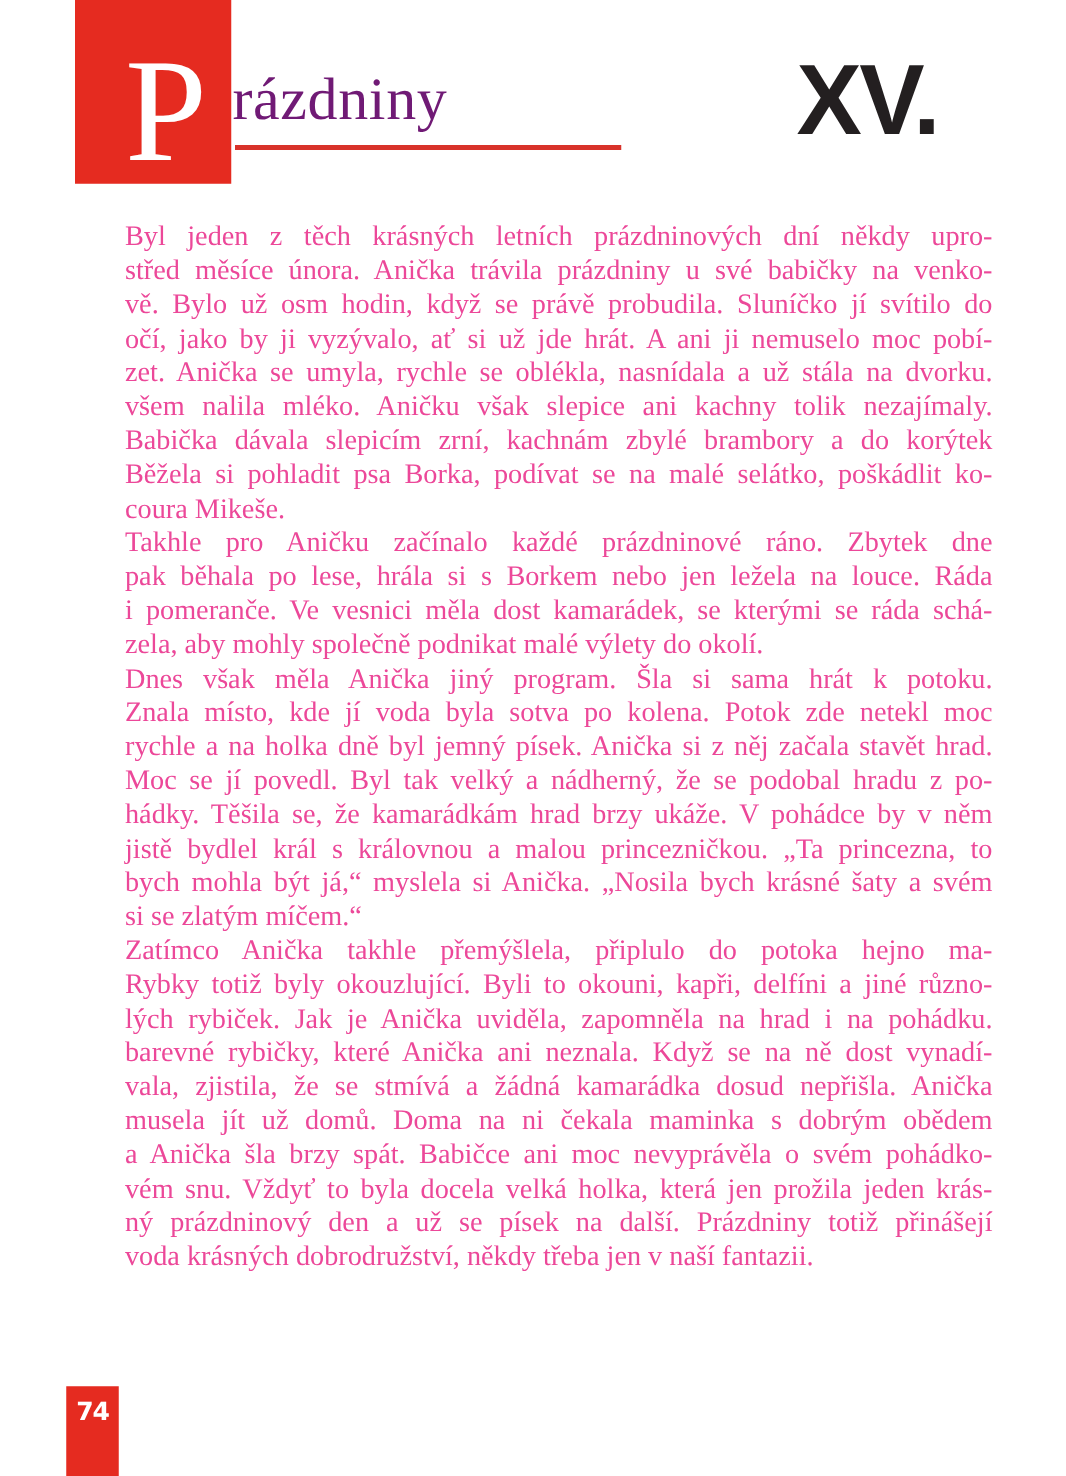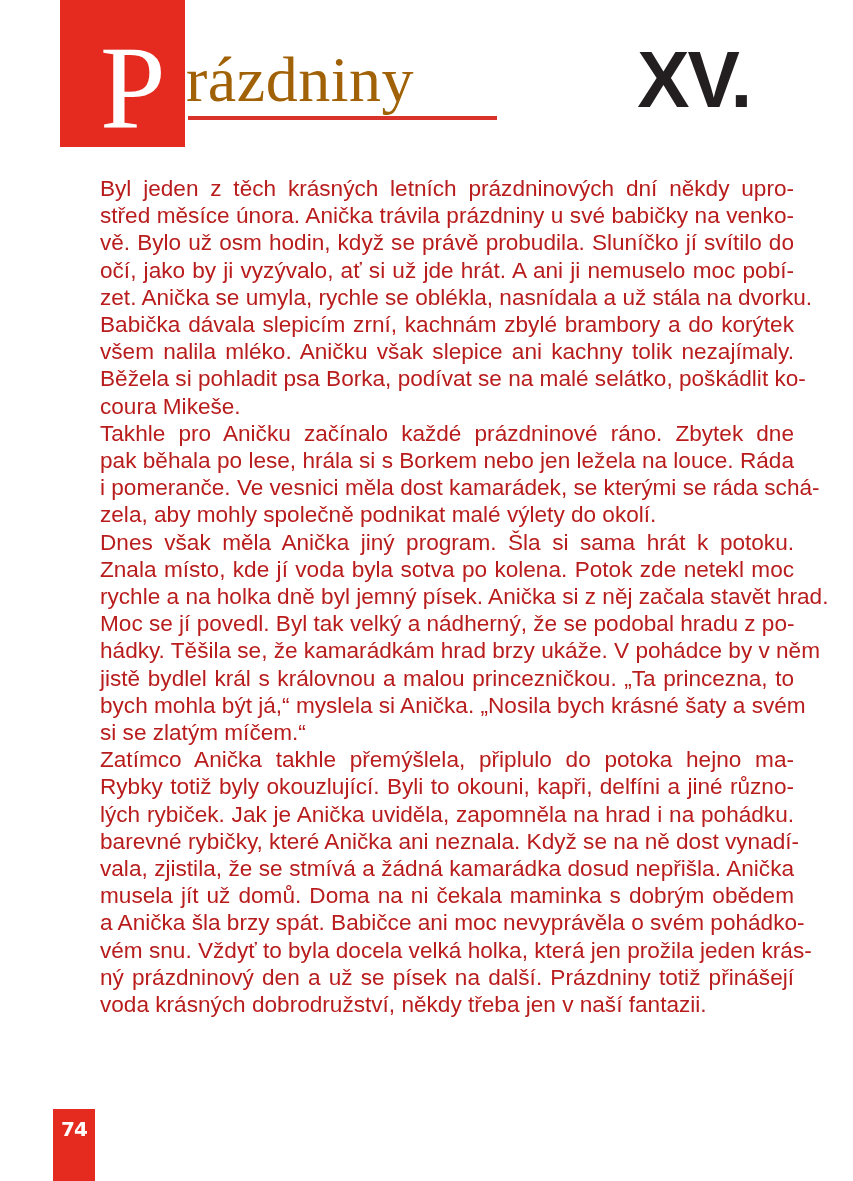--- a/index.html
+++ b/index.html
@@ -9,38 +9,38 @@
     background: #e52b20;
   }
   .title-initial {
     position: absolute; left: 100px; top: 30px;
     font-family: "Liberation Serif", "DejaVu Serif", serif;
     font-size: 118px; line-height: 118px; color: #ffffff;
   }
   .title-rest {
     position: absolute; left: 186px; top: 40px;
     font-family: "Liberation Serif", "DejaVu Serif", serif;
-    font-size: 64px; line-height: 80px; color: #a16207;
+    font-size: 48px; line-height: 80px; color: #701a75;
     letter-spacing: 0.5px;
   }
   .title-underline {
     position: absolute; left: 188px; top: 116px; width: 309px; height: 4px;
     background: #d8322a;
   }
   .chapter-number {
     position: absolute; left: 636px; top: 40px;
     font-family: "Liberation Sans", "DejaVu Sans", sans-serif;
     font-weight: bold; font-size: 80px; line-height: 80px; color: #231f20;
     letter-spacing: -2px;
     transform: scaleX(0.98);
   }
   .body-text {
     position: absolute; left: 62px; top: 175px; width: 732px;
-    font-family: Liberation Sans, sans-serif;
-    font-size: 22.6px; line-height: 27.2px; color: #b91c1c;
+    font-family: Liberation Serif, serif;
+    font-size: 22.6px; line-height: 27.2px; color: #ec4899;
     text-align: justify; hyphens: manual;
   }
   .paragraph { margin: 0; text-indent: 38px; }
   .line { display: block; text-align: justify; text-align-last: justify; white-space: nowrap; }
   .line.last { text-align-last: left; }
   .page-box {
     position: absolute; left: 53px; top: 1109px; width: 42px; height: 72px;
     background: #e52b20;
   }
   .page-number {
@@ -58,22 +58,22 @@
 <div class="title-underline"></div>
 <div class="chapter-number">XV.</div>
 
 <div class="body-text">
   <p class="paragraph">
     <span class="line">Byl jeden z těch krásných letních prázdninových dní někdy upro-</span>
     <span class="line">střed měsíce února. Anička trávila prázdniny u své babičky na venko-</span>
     <span class="line">vě. Bylo už osm hodin, když se právě probudila. Sluníčko jí svítilo do</span>
     <span class="line">očí, jako by ji vyzývalo, ať si už jde hrát. A ani ji nemuselo moc pobí-</span>
     <span class="line">zet. Anička se umyla, rychle se oblékla, nasnídala a už stála na dvorku.</span>
+    <span class="line">všem nalila mléko. Aničku však slepice ani kachny tolik nezajímaly.</span>
     <span class="line">Babička dávala slepicím zrní, kachnám zbylé brambory a do korýtek</span>
-    <span class="line">všem nalila mléko. Aničku však slepice ani kachny tolik nezajímaly.</span>
     <span class="line">Běžela si pohladit psa Borka, podívat se na malé selátko, poškádlit ko-</span>
     <span class="line last">coura Mikeše.</span>
   </p>
   <p class="paragraph">
     <span class="line">Takhle pro Aničku začínalo každé prázdninové ráno. Zbytek dne</span>
     <span class="line">pak běhala po lese, hrála si s Borkem nebo jen ležela na louce. Ráda</span>
     <span class="line">i pomeranče. Ve vesnici měla dost kamarádek, se kterými se ráda schá-</span>
     <span class="line last">zela, aby mohly společně podnikat malé výlety do okolí.</span>
   </p>
   <p class="paragraph">

